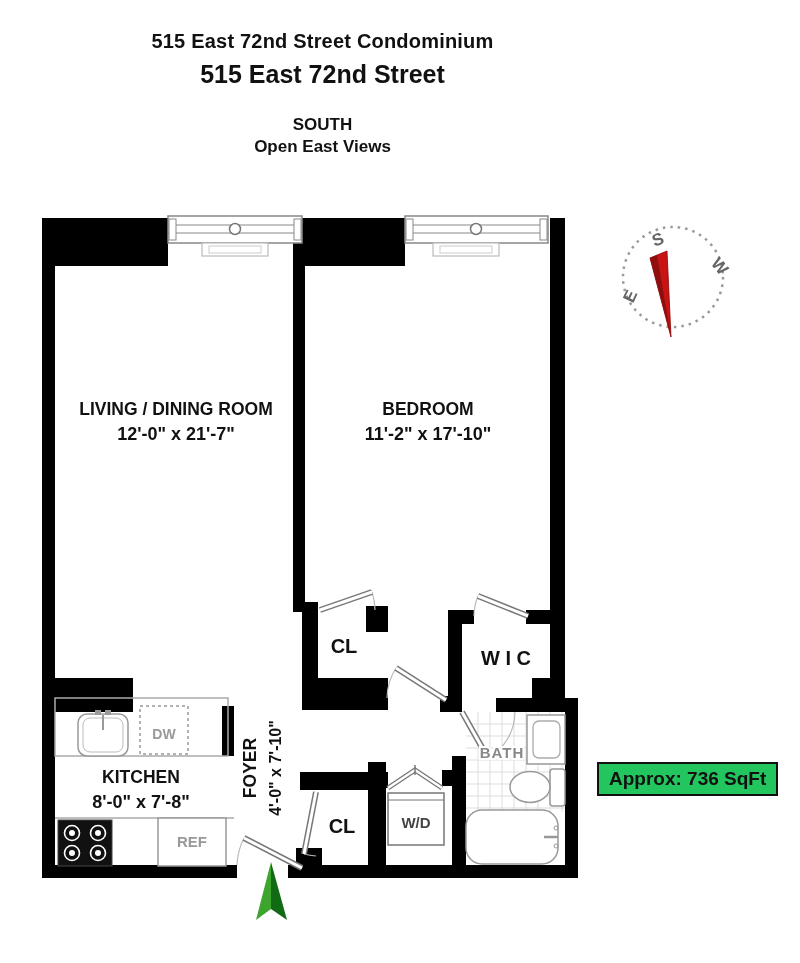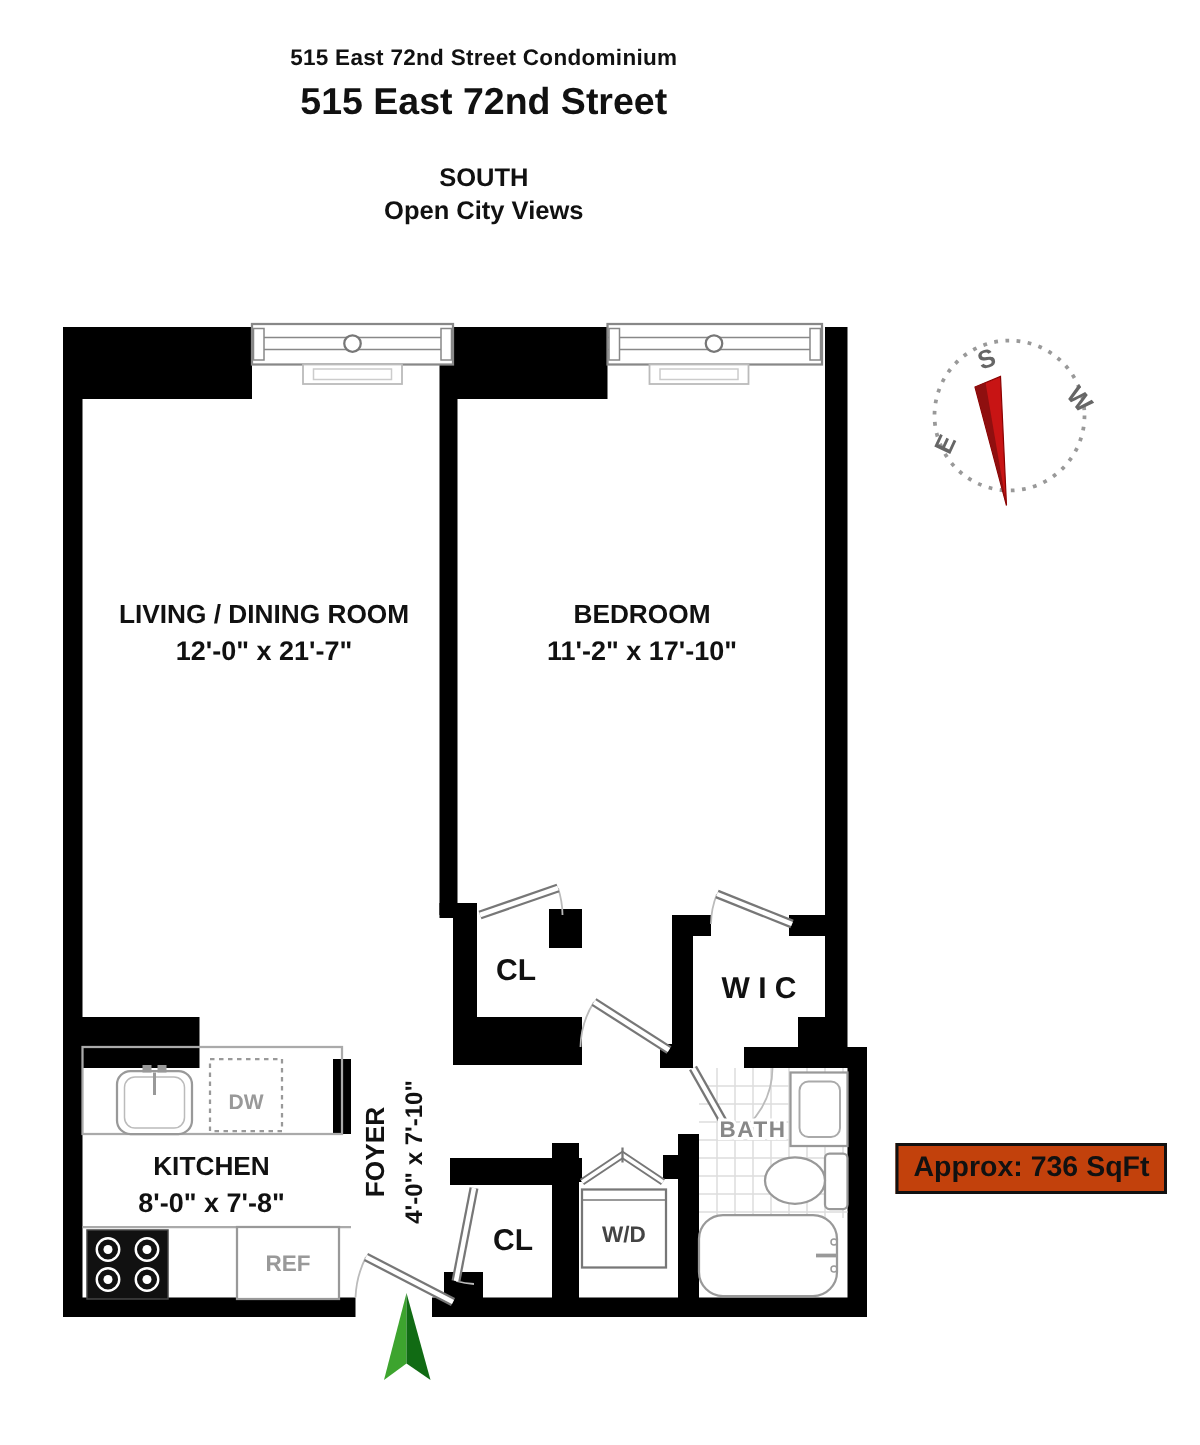--- a/index.html
+++ b/index.html
@@ -1,41 +1,41 @@
 <!DOCTYPE html>
 <html><head>
 <meta charset="utf-8">
 <style>
   html,body{margin:0;padding:0;background:#fff;}
   body{width:800px;height:963px;position:relative;font-family:"Liberation Sans","DejaVu Sans",sans-serif;color:#111;}
   .header{position:absolute;top:30px;left:0;width:645px;text-align:center;}
-  .h-line1{font-size:15px;font-weight:bold;letter-spacing:.2px;}
+  .h-line1{font-size:20px;font-weight:bold;letter-spacing:.2px;}
   .h-line2{font-size:25px;font-weight:bold;margin-top:7px;text-align:center;}
   .h-line3{font-size:18px;font-weight:bold;margin-top:2px;}
   .h-line4{font-size:17px;font-weight:bold;margin-top:26px;text-align:center;}
   .h-line5{font-size:17px;font-weight:bold;margin-top:2px;}
   .area-box{position:absolute;left:597px;top:762px;border:2.5px solid #111;
-            padding:4px 10px;font-size:19px;font-weight:bold;background:#c2410c;white-space:nowrap;}
+            padding:4px 10px;font-size:19px;font-weight:bold;background:#22c55e;white-space:nowrap;}
   svg{position:absolute;left:0;top:0;}
   .room-name{font-size:17.5px;font-weight:bold;fill:#111;}
   .room-dims{font-size:18px;font-weight:bold;fill:#111;}
   .closet-label{font-size:20px;font-weight:bold;fill:#111;}
   .fixture-label{font-size:14px;font-weight:bold;fill:#999;}
   .fixture-label-dark{font-size:15px;font-weight:bold;fill:#444;}
   .bath-label{font-size:15px;font-weight:bold;fill:#888;letter-spacing:1px;paint-order:stroke;stroke:#fff;stroke-width:4px;}
   .compass-letter{font-size:17px;font-weight:bold;fill:#666;}
 </style>
 </head>
 <body>
 
 <div class="header">
   <div class="h-line1">515 East 72nd Street Condominium</div>
   <div class="h-line2">515 East 72nd Street</div>
   <div class="h-line4">SOUTH</div>
-  <div class="h-line5">Open City Views</div>
+  <div class="h-line5">Open East Views</div>
 </div>
 
 <svg width="800" height="963" viewBox="0 0 800 963">
 
   <g fill="#000">
     <rect x="42" y="218" width="13" height="660"></rect>
     <rect x="42" y="218" width="126" height="48"></rect>
     <rect x="302" y="218" width="103" height="48"></rect>
     <rect x="550" y="218" width="15" height="494"></rect>
     <rect x="565" y="700" width="13" height="178"></rect>

